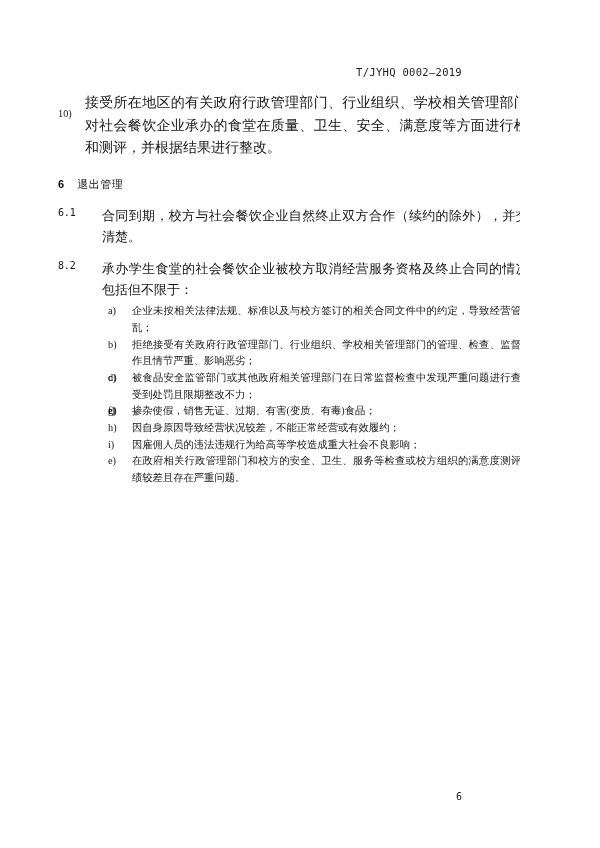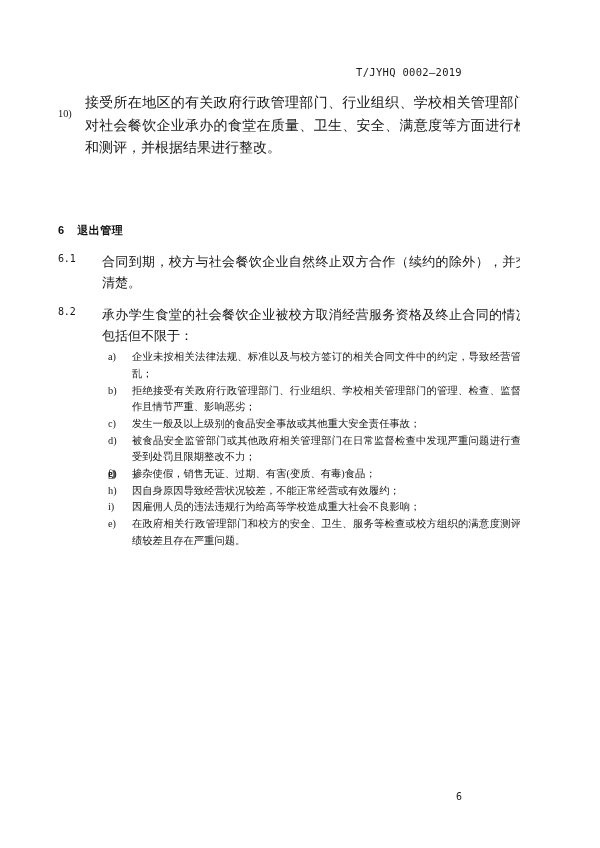--- a/index.html
+++ b/index.html
@@ -60,25 +60,24 @@
   }
   .section-num {
     font-family: "Liberation Sans", sans-serif;
     font-weight: bold;
     font-size: 11px;
     color: #111111;
     margin-right: 13px;
   }
   .section-title {
     font-family: "Liberation Sans", sans-serif;
-    font-weight: bold;
+    font-weight: normal;
     font-size: 11px;
     color: #111111;
     letter-spacing: 0.5px;
-    margin-top: 46px;
   }
   .clause {
     position: relative;
     padding-left: 44px;
     margin-bottom: 11px;
   }
   .clause .cnum {
     position: absolute;
     left: 0;
     top: 0;
@@ -149,21 +148,21 @@
       <div class="ctext">合同到期，校方与社会餐饮企业自然终止双方合作（续约的除外），并交接清楚。</div>
     </div>
 
 
     <div class="clause">
       <span class="cnum">8.2</span>
       <div class="ctext">承办学生食堂的社会餐饮企业被校方取消经营服务资格及终止合同的情况应包括但不限于：</div>
       <ul class="sublist">
         <li><span class="alpha">a)</span><span>企业未按相关法律法规、标准以及与校方签订的相关合同文件中的约定，导致经营管理混乱；</span></li>
         <li><span class="alpha">b)</span><span>拒绝接受有关政府行政管理部门、行业组织、学校相关管理部门的管理、检查、监督等工作且情节严重、影响恶劣；</span></li>
-        <li><span class="alpha">c)</span><span>发生一般及以上级别的食品安全事故或其他重大安全责任事故；</span></li>
+        <li><span class="alpha">c)</span></li>
         <li><span class="alpha">d)</span><span>被食品安全监管部门或其他政府相关管理部门在日常监督检查中发现严重问题进行查处、受到处罚且限期整改不力；</span></li>
         <li><span class="alpha">e)</span></li>
         <li><span class="alpha">f)</span></li>
         <li><span class="alpha">g)</span><span>掺杂使假，销售无证、过期、有害(变质、有毒)食品；</span></li>
         <li><span class="alpha">h)</span><span>因自身原因导致经营状况较差，不能正常经营或有效履约；</span></li>
         <li><span class="alpha">i)</span><span>因雇佣人员的违法违规行为给高等学校造成重大社会不良影响；</span></li>
         <li><span class="alpha">e)</span><span>在政府相关行政管理部门和校方的安全、卫生、服务等检查或校方组织的满意度测评中成绩较差且存在严重问题。</span></li>
       </ul>
     </div>
 

